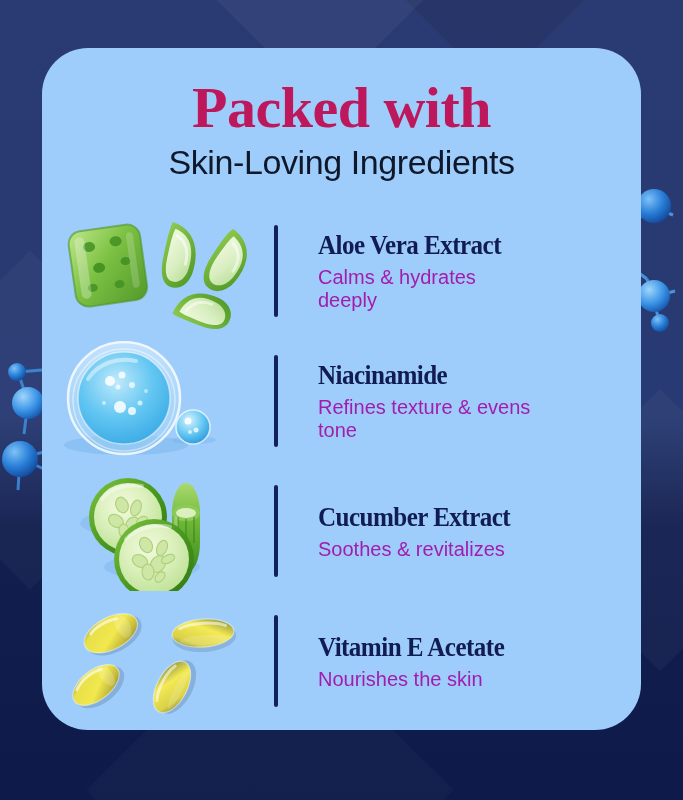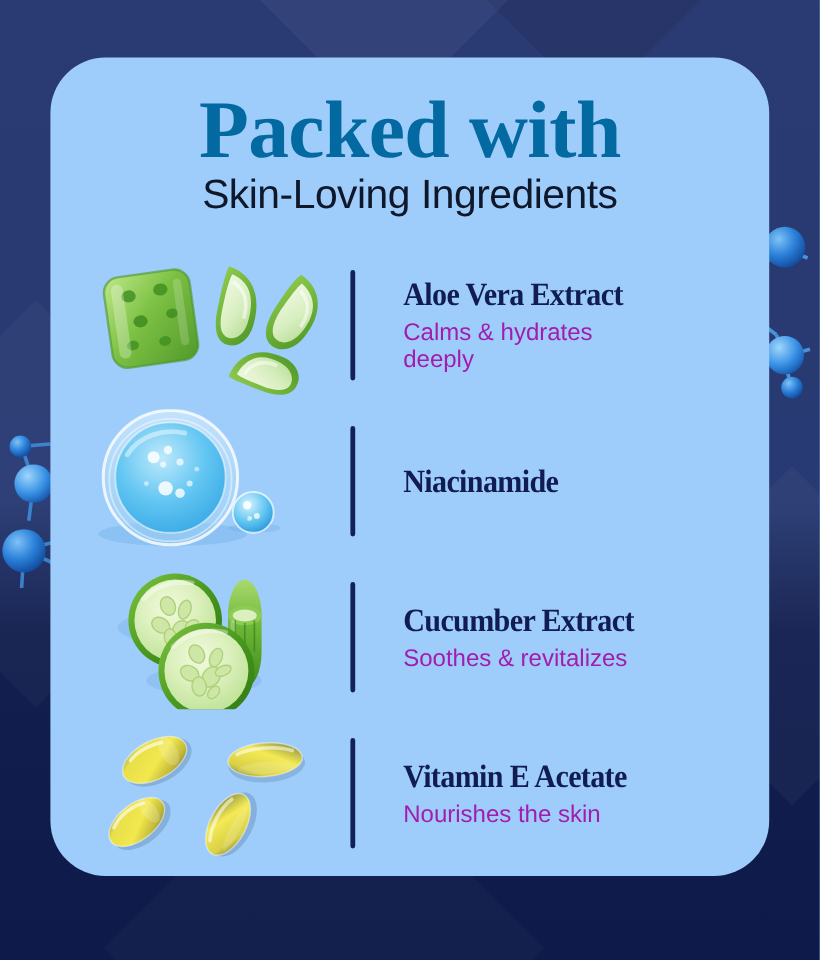--- a/index.html
+++ b/index.html
@@ -44,42 +44,42 @@
     width:599px; height:682px;
     background:#9ecdfb;
     border-radius:46px;
   }
 
   
   #heading { text-align:center; padding-top:30px; }
   #heading .line1 {
     font-family:"Liberation Serif", serif;
     font-weight:bold;
-    font-size:68px;
+    font-size:58px;
     line-height:60px;
-    color:#0369a1;
+    color:#be185d;
     letter-spacing:-0.5px;
   }
   #heading .line2 {
     font-family:"Liberation Sans", sans-serif;
     font-size:34px;
     line-height:44px;
     color:#0f172a;
     letter-spacing:-0.4px;
     margin-top:2px;
   }
 
   
   #rows { margin-top:22px; }
 
   .row {
     display:flex;
     align-items:center;
     height:130px;
-    padding-left:30px;
+    padding-left:12px;
   }
 
   .row .art {
     width:220px;
     height:120px;
     position:relative;
     flex:0 0 220px;
   }
 
   .row .divider {
@@ -290,20 +290,21 @@
           <circle cx="139" cy="86" r="17" fill="url(#dropFill)"></circle>
           <circle cx="139" cy="86" r="17" fill="none" stroke="#ffffff" stroke-width="1.6" opacity=".7"></circle>
           <circle cx="134" cy="80" r="3.5" fill="#ffffff" opacity=".85"></circle>
           <circle cx="142" cy="89" r="2.5" fill="#ffffff" opacity=".75"></circle>
           <circle cx="136" cy="91" r="2" fill="#ffffff" opacity=".65"></circle>
         </svg>
       </div>
       <div class="divider"></div>
       <div class="txt">
         <div class="title">Niacinamide</div>
+        <div class="sub">Refines texture &amp; evens tone</div>
       </div>
     </div>
 
     <div class="row">
       <div class="art">
         <svg width="220" height="120" viewBox="0 0 220 120">
           <defs>
             <radialGradient id="cucFlesh" cx="42%" cy="34%" r="70%">
               <stop offset="0%" stop-color="#f2fadf"></stop>
               <stop offset="50%" stop-color="#dcf0bd"></stop>

